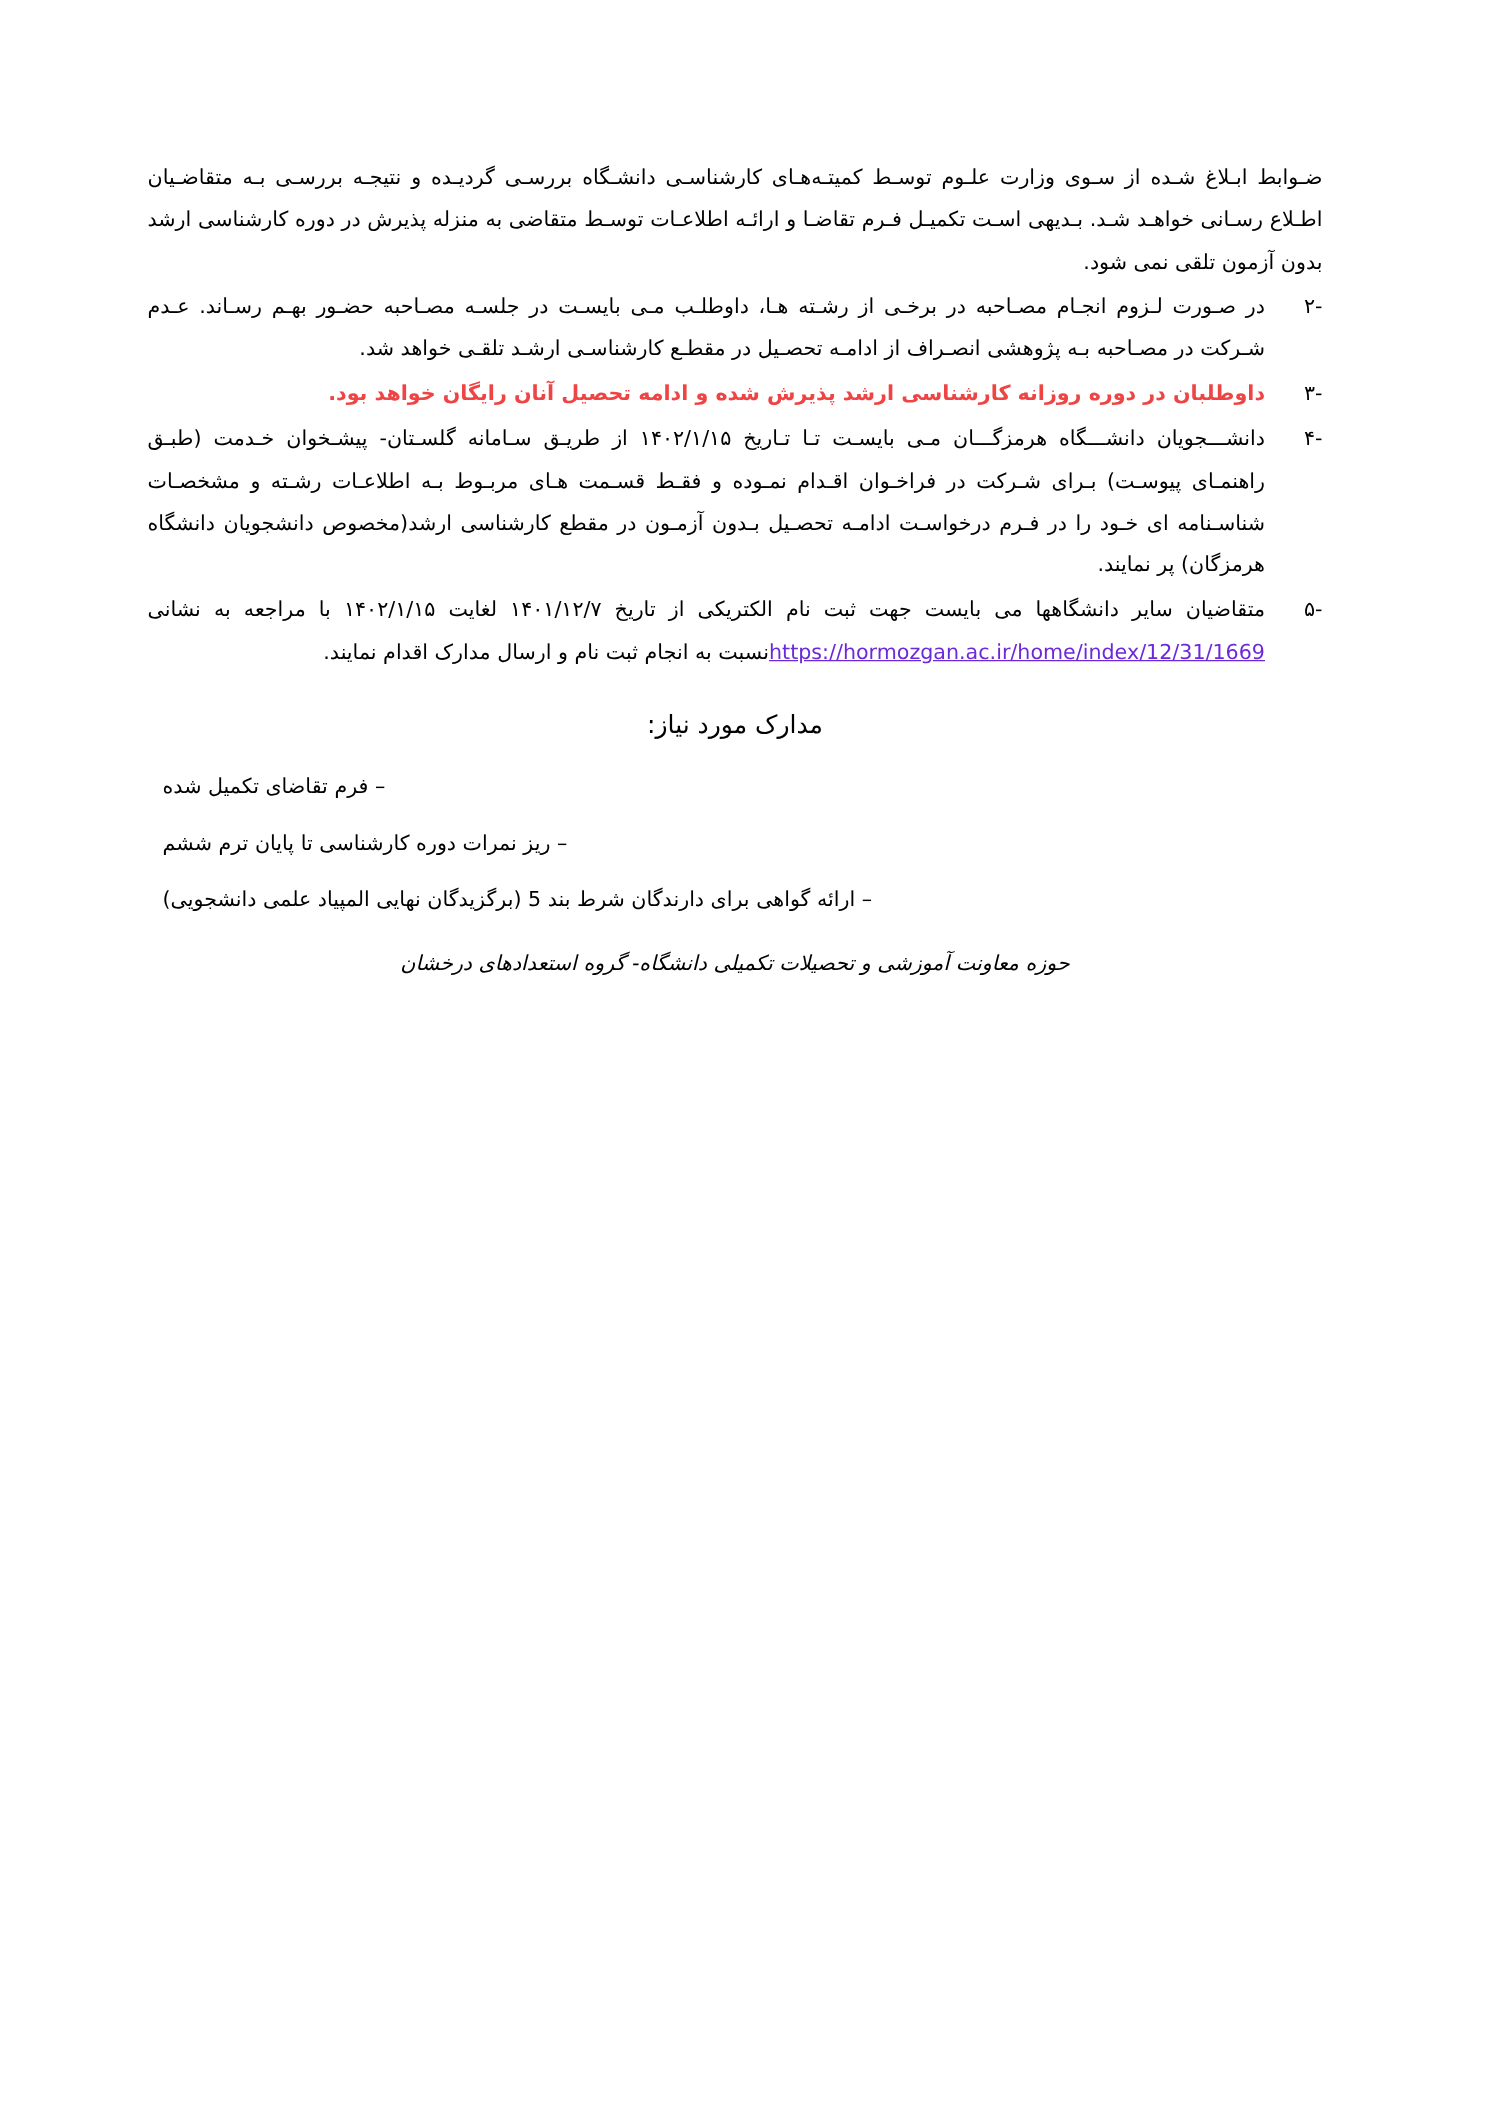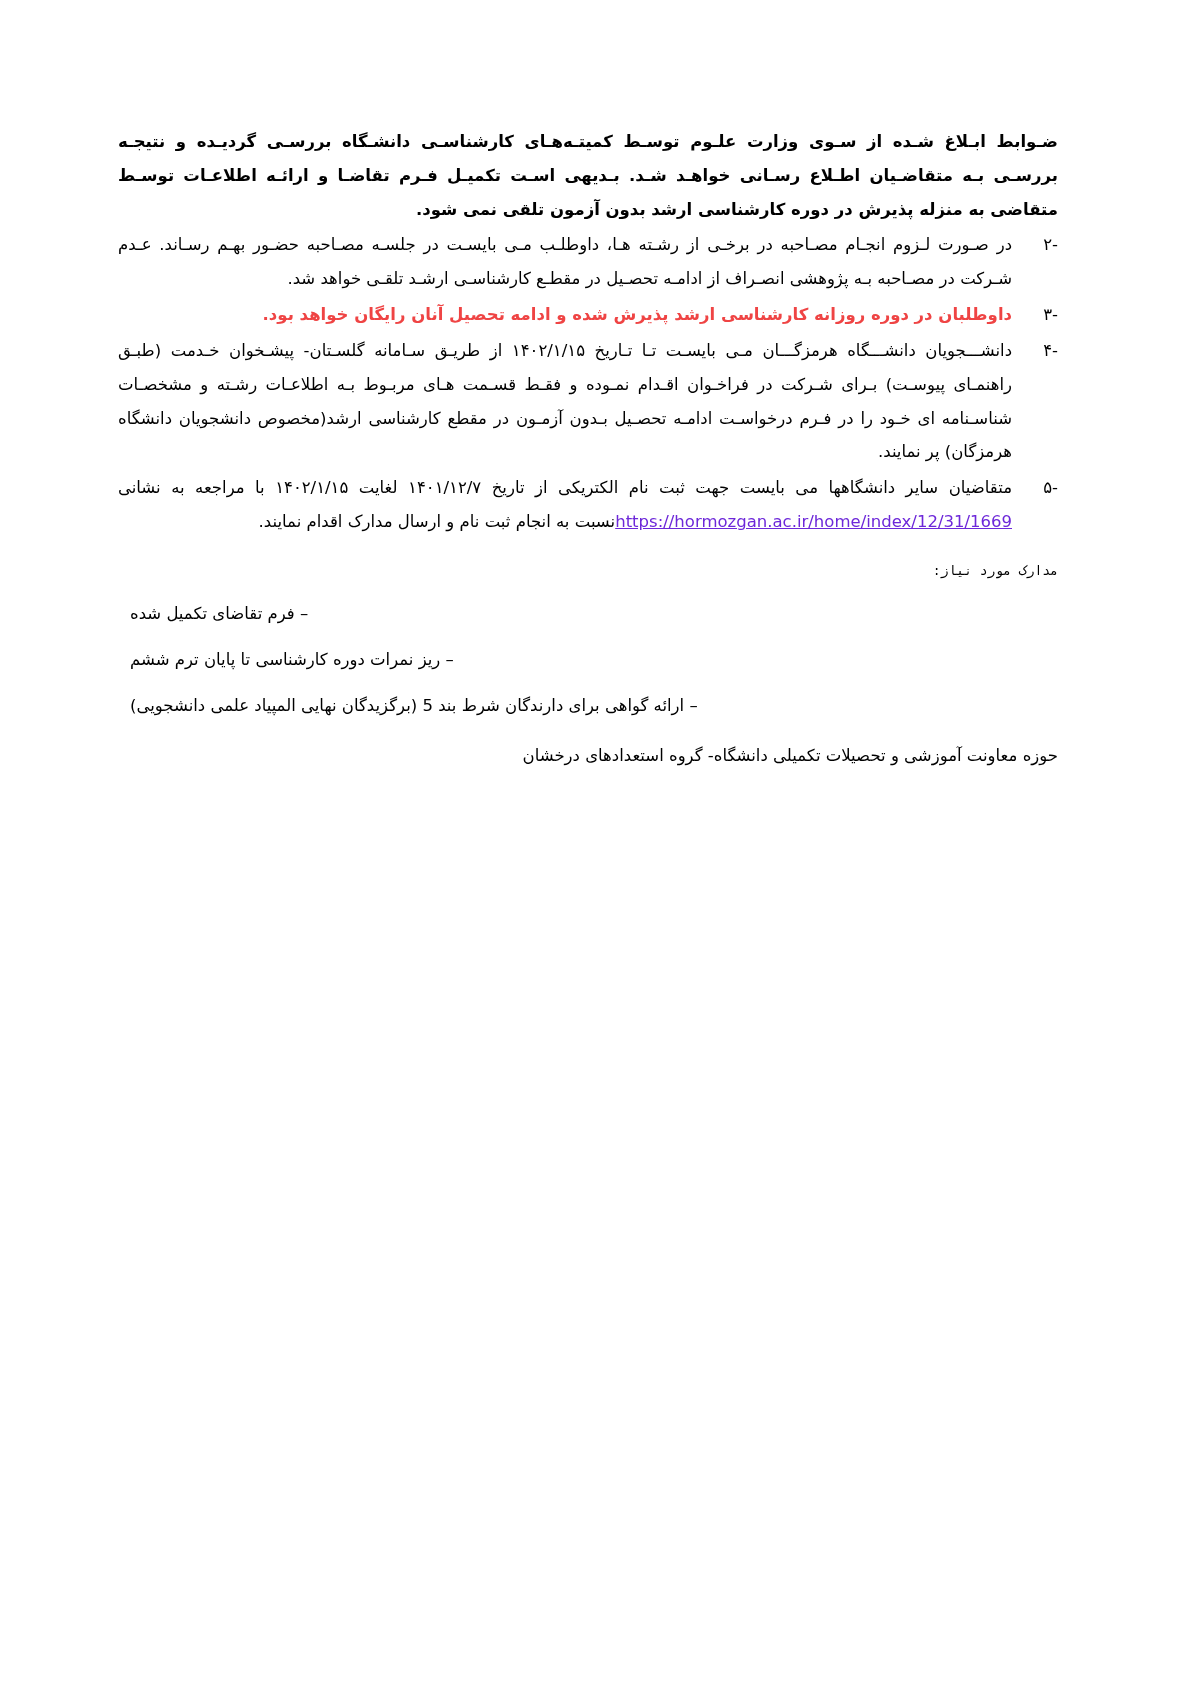--- a/index.html
+++ b/index.html
@@ -20,21 +20,20 @@
     height: 1683px;
     box-sizing: border-box;
     padding: 125px 132px 0 118px;
   }
   .para {
     font-size: 16.5px;
     line-height: 2.05;
     text-align: justify;
     text-justify: inter-word;
     margin: 0 0 2px 0;
-    font-weight: bold;
   }
   
   .item {
     display: flex;
     flex-direction: row;
     align-items: flex-start;
     margin: 0 0 2px 0;
   }
   .item-num {
     flex: 0 0 auto;
@@ -63,35 +62,37 @@
   }
   .link {
     color: #6d28d9;
     text-decoration: underline;
     word-break: break-all;
     direction: ltr;
     unicode-bidi: embed;
     display: inline-block;
   }
   .docs-head {
-    font-size: 13px;
+    font-size: 20px;
     line-height: 2.05;
+    text-align: center;
     margin: 12px 0 0 0;
     padding-right: 0;
-    font-family: Liberation Mono, monospace;
   }
   .doc-line {
     font-size: 16.5px;
     line-height: 2.05;
     text-align: left;
     margin: 12px;
   }
   .footer-line {
     font-size: 16.5px;
     line-height: 2.05;
+    text-align: center;
+    font-style: italic;
   }
   .spacer-sm { height: 6px; }
 </style>
 </head>
 <body>
 
 <div class="page">
 
   <p class="para first-para">ضـوابط ابـلاغ شـده از سـوی وزارت علـوم توسـط کمیتـه‌هـای کارشناسـی دانشـگاه بررسـی گردیـده و نتیجـه بررسـی بـه  متقاضـیان اطـلاع رسـانی خواهـد شـد. بـدیهی اسـت تکمیـل فـرم تقاضـا و ارائـه اطلاعـات توسـط متقاضی به منزله پذیرش در دوره کارشناسی ارشد بدون آزمون تلقی نمی شود.</p>
 

